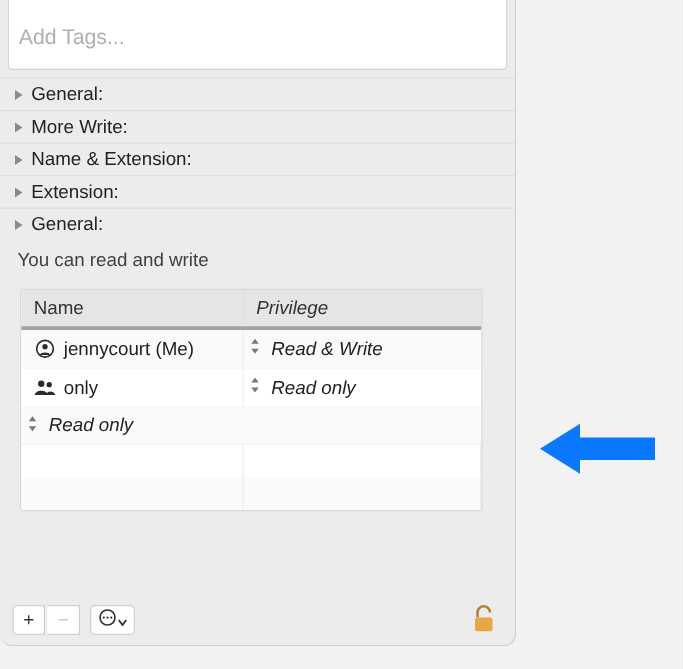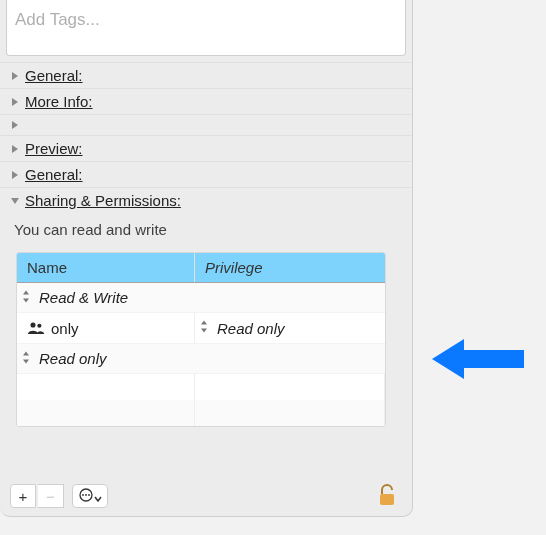--- a/index.html
+++ b/index.html
@@ -24,35 +24,34 @@
     position:relative;
     overflow:hidden;
   }
   .tags-field {
     margin:0 6px 6px 6px;
     background:#fff;
     border:1px solid #cfcfcf;
     border-top:none;
     border-radius:0 0 4px 4px;
     height:56px;
-    padding:10px 8px;
+    padding:20px 8px;
     color:#b0b0b0;
     font-size:17px;
     display:flex;
     align-items:flex-start;
   }
   .section-row {
     display:flex;
     align-items:center;
     padding:4px 8px 4px 9px;
     border-top:1px solid #e0e0e0;
     font-size:15px;
     color:#222;
     gap:4px;
-    text-decoration:underline;
   }
   .section-row .chev {
     width:12px; height:12px;
     display:inline-flex;
     align-items:center; justify-content:center;
     color:#8a8a8a;
   }
   .section-row .chev svg { display:block; }
   .section-row.expanded .chev { color:#8a8a8a; }
   .permissions-body {
@@ -70,22 +69,22 @@
     border-radius:3px;
     overflow:hidden;
     width: 370px;
     margin-left:6px;
   }
   .pt-head, .pt-row, .pt-empty {
     display:flex;
     width:100%;
   }
   .pt-head {
-    background:#7dd3fc;
-    border-bottom:1px solid #a3a3a3;
+    background:#e5e5e5;
+    border-bottom:3px solid #a3a3a3;
   }
   .pt-col-name { flex: 0 0 178px; }
   .pt-col-priv { flex:1; }
   .pt-cell {
     padding:6px 10px;
     border-right:1px solid #eee;
     display:flex;
     align-items:center;
     gap:6px;
     font-size:15px;
@@ -177,72 +176,75 @@
     </span>
     <span>General:</span>
   </div>
 
   <div class="section-row">
     <span class="chev">
       <svg width="8" height="10" viewBox="0 0 8 10">
           <path d="M1 1 L7 5 L1 9 Z" fill="currentColor"></path>
         </svg>
     </span>
-    <span>More Info:</span>
-  </div>
-
-  <div class="section-row">
-    <span class="chev">
-      <svg width="8" height="10" viewBox="0 0 8 10">
-          <path d="M1 1 L7 5 L1 9 Z" fill="currentColor"></path>
-        </svg>
-    </span>
-  </div>
-
-  <div class="section-row">
-    <span class="chev">
-      <svg width="8" height="10" viewBox="0 0 8 10">
-          <path d="M1 1 L7 5 L1 9 Z" fill="currentColor"></path>
-        </svg>
-    </span>
-    <span>Preview:</span>
+    <span>More Write:</span>
+  </div>
+
+  <div class="section-row">
+    <span class="chev">
+      <svg width="8" height="10" viewBox="0 0 8 10">
+          <path d="M1 1 L7 5 L1 9 Z" fill="currentColor"></path>
+        </svg>
+    </span>
+    <span>Name &amp; Extension:</span>
+  </div>
+
+  <div class="section-row">
+    <span class="chev">
+      <svg width="8" height="10" viewBox="0 0 8 10">
+          <path d="M1 1 L7 5 L1 9 Z" fill="currentColor"></path>
+        </svg>
+    </span>
+    <span>Extension:</span>
   </div>
 
   <div class="section-row">
     <span class="chev">
       <svg width="8" height="10" viewBox="0 0 8 10">
           <path d="M1 1 L7 5 L1 9 Z" fill="currentColor"></path>
         </svg>
     </span>
     <span>General:</span>
   </div>
 
-  <div class="section-row expanded">
-    <span class="chev">
-      <svg width="10" height="8" viewBox="0 0 10 8">
-          <path d="M1 1 L9 1 L5 7 Z" fill="currentColor"></path>
-        </svg>
-    </span>
-    <span>Sharing &amp; Permissions:</span>
-  </div>
 
   <div class="permissions-body">
     <div class="perm-status">You can read and write</div>
 
     <div class="perm-table">
       <div class="pt-head">
         <div class="pt-cell pt-col-name">
           <span>Name</span>
         </div>
         <div class="pt-cell pt-col-priv">
           <span>Privilege</span>
         </div>
       </div>
 
       <div class="pt-row">
+        <div class="pt-cell pt-col-name">
+          <span class="user-icon">
+            <svg width="16" height="16" viewBox="0 0 24 24" fill="none" stroke="currentColor" stroke-width="2">
+                <circle cx="12" cy="12" r="10"></circle>
+                <circle cx="12" cy="9.5" r="3.2" fill="currentColor" stroke="none"></circle>
+                <path d="M5.5 19.5 C7 15.5 17 15.5 18.5 19.5" fill="currentColor" stroke="none"></path>
+              </svg>
+          </span>
+          <span>jennycourt (Me)</span>
+        </div>
         <div class="pt-cell pt-col-priv priv-cell">
           <span class="sort-ind">
             <svg width="8" height="14" viewBox="0 0 8 14">
                 <path d="M1 5 L4 1 L7 5 Z M1 9 L4 13 L7 9 Z" fill="currentColor"></path>
               </svg>
           </span>
           <span>Read &amp; Write</span>
         </div>
       </div>
 

